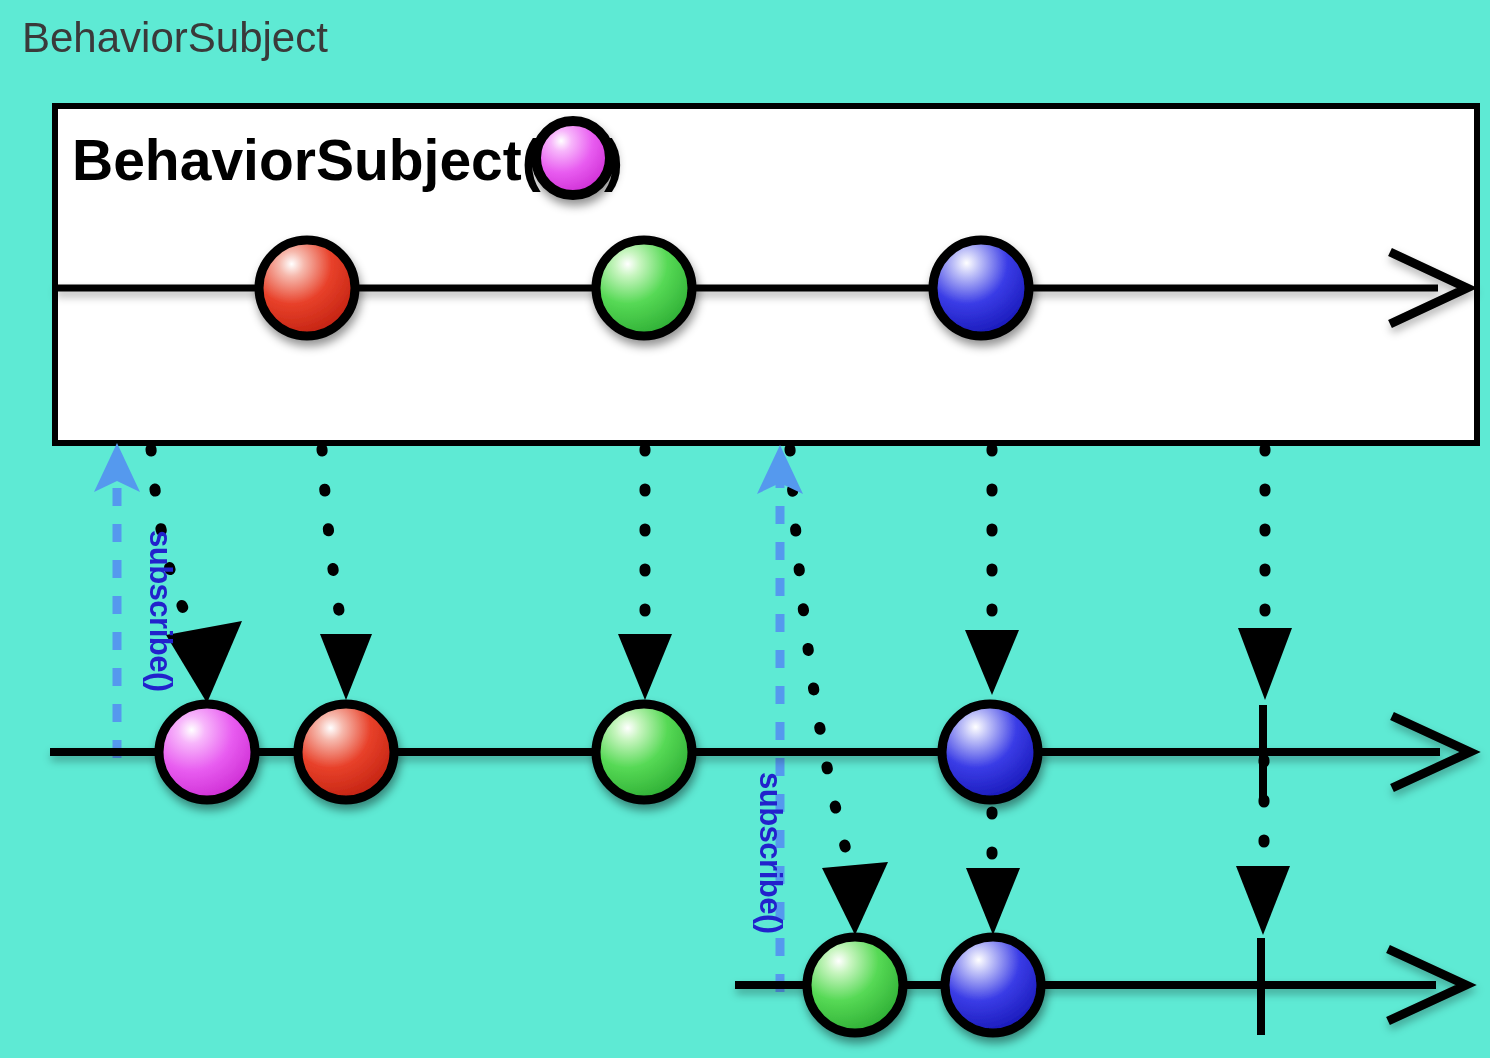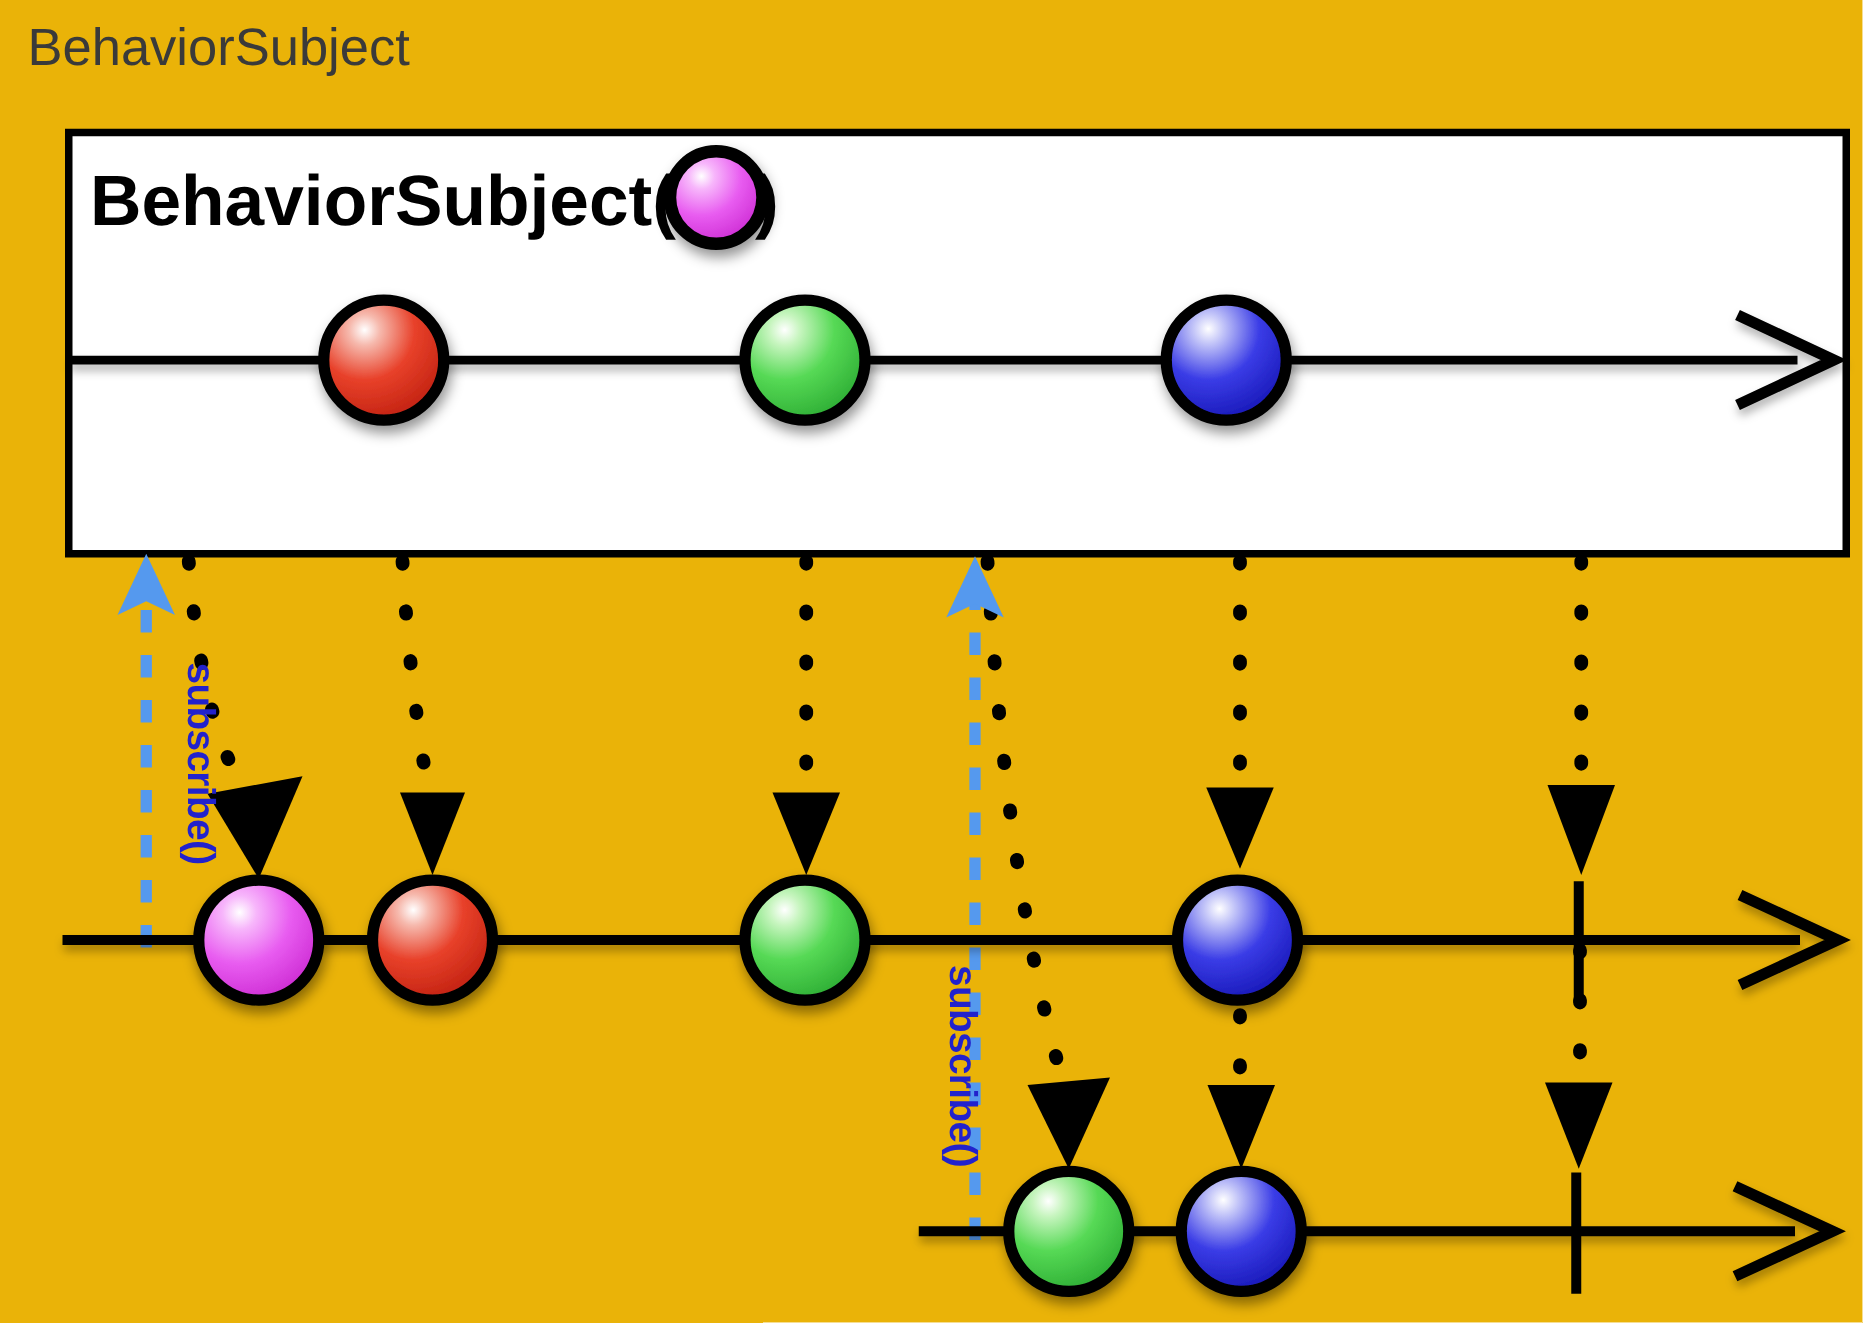--- a/index.html
+++ b/index.html
@@ -1,17 +1,17 @@
 <!DOCTYPE html>
 <html><head>
 <meta charset="utf-8">
 <style>
   html,body{margin:0;padding:0;background:#ffffff;}
   body{width:1490px;height:1058px;overflow:hidden;font-family:"Liberation Sans",sans-serif;}
-  #stage{position:relative;width:1490px;height:1058px;background:#eab308;}
+  #stage{position:relative;width:1490px;height:1058px;background:#5eead4;}
   #title{
     position:absolute;left:22px;top:14px;
     font-family:"Liberation Sans",sans-serif;
     font-size:42px;line-height:48px;color:#3a3a3a;
     letter-spacing:0px;white-space:nowrap;
   }
   #svgroot{position:absolute;left:0;top:0;width:1490px;height:1058px;}
   .label-text{
     font-family:"Liberation Sans",sans-serif;
     font-weight:bold;font-size:57px;fill:#000;

